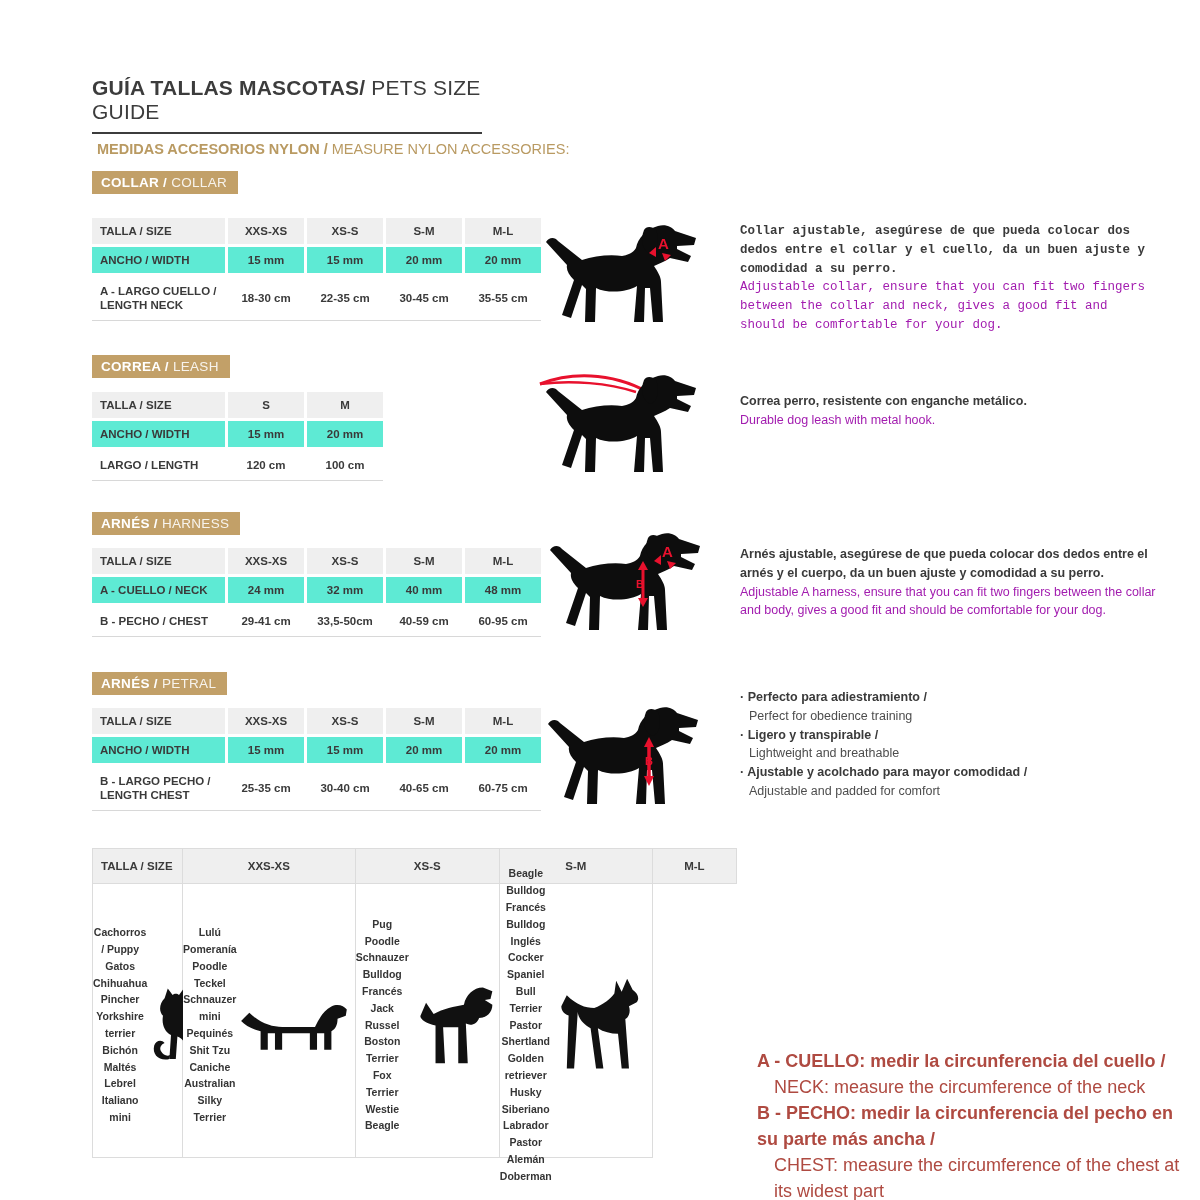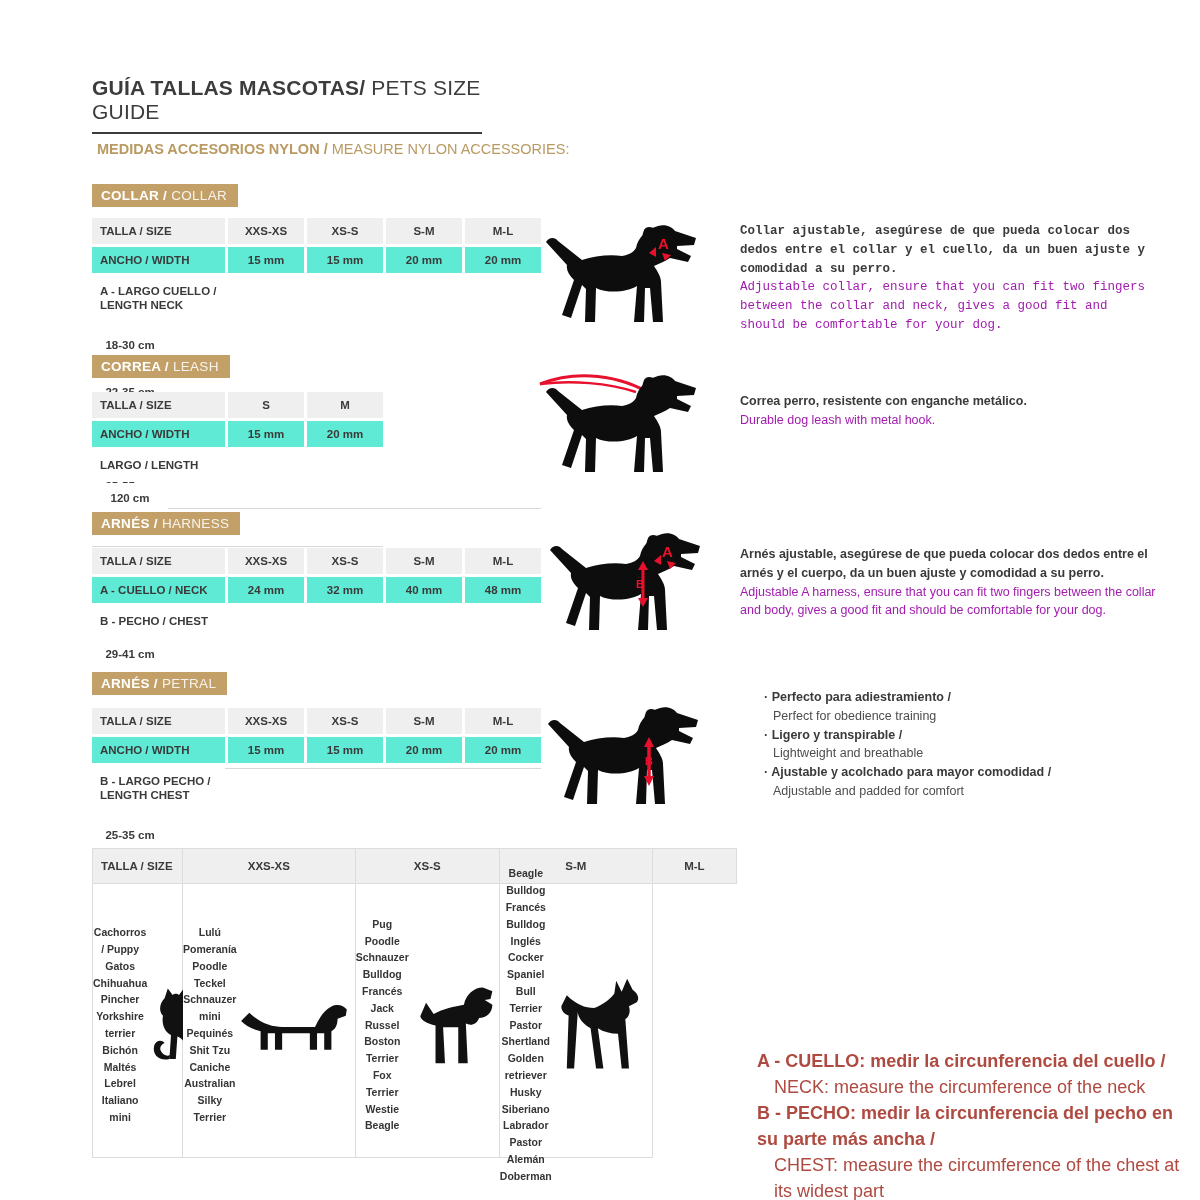--- a/index.html
+++ b/index.html
@@ -17,33 +17,33 @@
   .subtitle{left:97px;top:141px;font-size:14.5px;color:#b99a62;}
   .subtitle .b{font-weight:bold;}
   
   .sec-badge{display:inline-block;background:#c2a068;color:#fff;font-size:13.5px;
     padding:4px 11px 4px 9px;letter-spacing:.3px;}
   .sec-badge .b{font-weight:bold;}
   .sec-badge .l{font-weight:normal;opacity:.88;}
   
   .sizetable{position:absolute;}
   .trow{display:flex;gap:3px;margin-bottom:3px;}
-  .trow.last{margin-bottom:0;border-bottom:1px solid #d8d8d8;flex-direction:column;}
+  .trow.last{margin-bottom:0;border-bottom:1px solid #d8d8d8;}
   .tcell{display:flex;align-items:center;justify-content:center;text-align:center;
     font-size:11.5px;font-weight:bold;color:#3a3a3a;width:70px;padding:0 3px;line-height:1.25;}
   .tcell.lbl{justify-content:flex-start;text-align:left;width:122px;padding-left:8px;}
   .hdr{background:#efefef;height:26px;}
   .gray{background:#5eead4;height:26px;}
   .white{background:#fff;height:30px;}
   .white.tall{height:44px;}
   
   .desc{position:absolute;width:420px;font-size:12.5px;line-height:1.5;}
   .desc .es{display:block;font-weight:bold;color:#3a3a3a;}
   .desc .en{display:block;font-weight:normal;color:#a21caf;}
-  .bullets{position:absolute;width:430px;font-size:12.5px;line-height:1.5;margin-left:24px;}
+  .bullets{position:absolute;width:430px;font-size:12.5px;line-height:1.5;}
   .bullet .es{display:block;font-weight:bold;color:#3a3a3a;}
   .bullet .es::before{content:"\00b7  ";font-weight:bold;}
   .bullet .en{display:block;color:#4d4d4d;padding-left:9px;}
   
   .bt{position:absolute;left:92px;top:848px;width:644px;display:grid;
     grid-template-columns:90px 1fr 1fr 1fr 1fr;border-left:1px solid #dcdcdc;border-top:1px solid #dcdcdc;}
   .bt-cell{border-right:1px solid #dcdcdc;border-bottom:1px solid #dcdcdc;}
   .bt-h{background:#efefef;height:34px;display:flex;align-items:center;justify-content:center;
     font-size:11.5px;font-weight:bold;}
   .bt-h.lbl{justify-content:flex-start;padding-left:8px;}
@@ -83,21 +83,21 @@
   </defs>
 </svg>
 
 <div class="abs page-title">
   <span class="b">GUÍA TALLAS MASCOTAS/</span><span class="l"> PETS SIZE GUIDE</span>
 </div>
 <div class="abs subtitle">
   <span class="b">MEDIDAS ACCESORIOS NYLON /</span><span> MEASURE NYLON ACCESSORIES:</span>
 </div>
 
-<div class="abs" style="left:92px;top:184px;">
+<div class="abs" style="left:92px;top:171px;">
   <span class="sec-badge"><span class="b">COLLAR /</span><span class="l"> COLLAR</span></span>
 </div>
 <div class="sizetable" style="left:92px;top:218px;">
   <div class="trow">
     <div class="tcell lbl hdr">TALLA / SIZE</div>
     <div class="tcell hdr">XXS-XS</div>
     <div class="tcell hdr">XS-S</div>
     <div class="tcell hdr">S-M</div>
     <div class="tcell hdr">M-L</div>
   </div>

